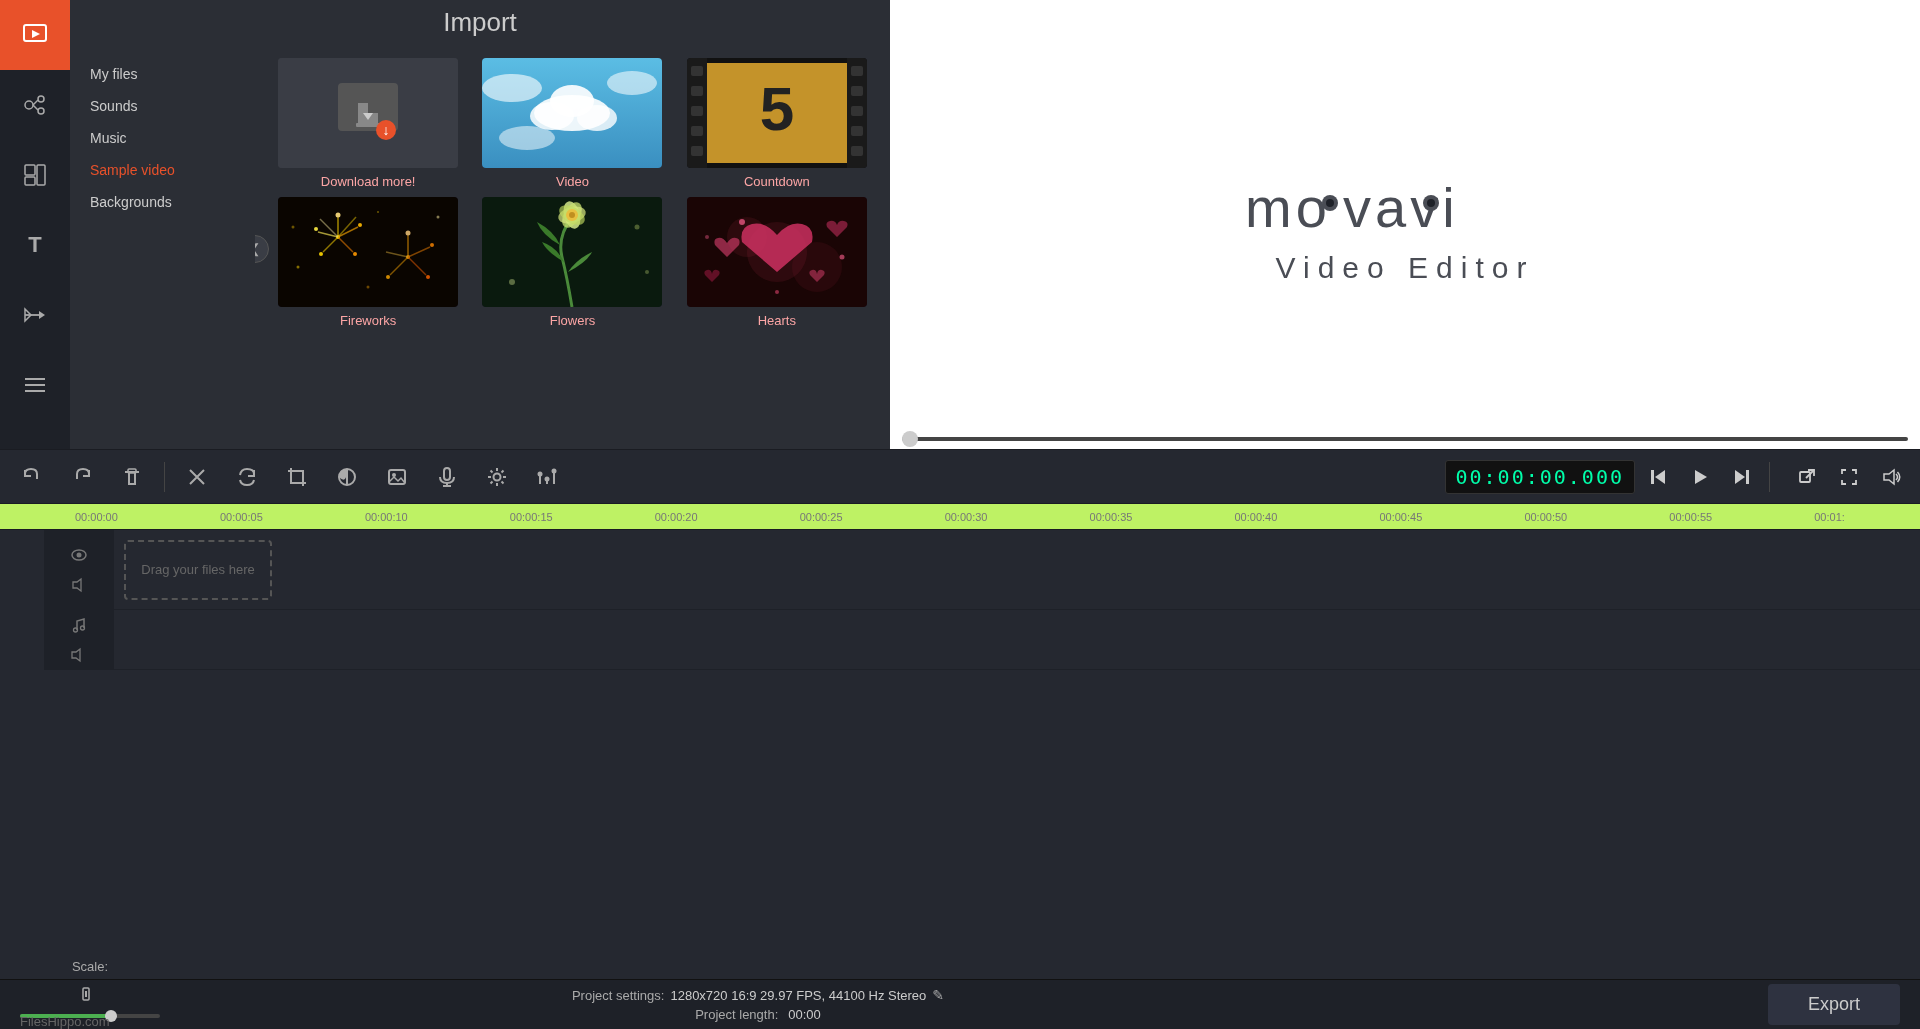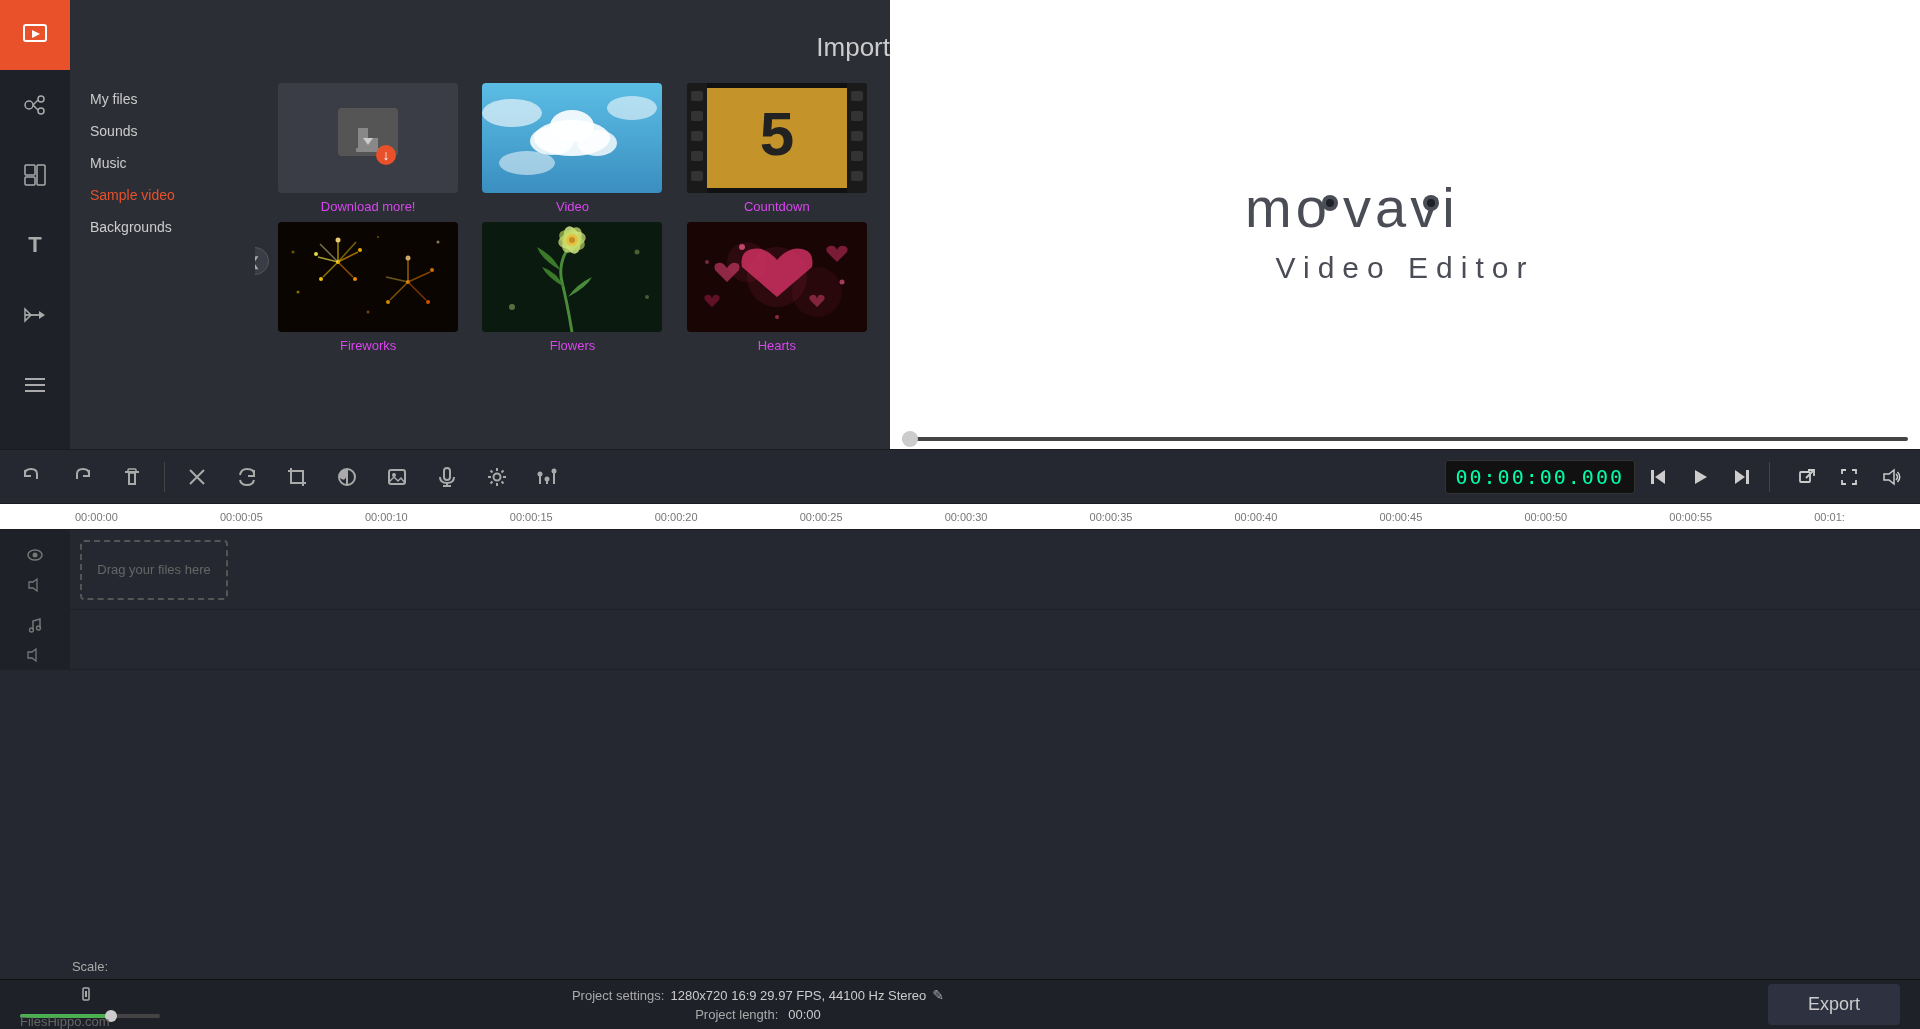--- a/index.html
+++ b/index.html
@@ -49,24 +49,24 @@
 
     
     .import-panel {
       width: 820px;
       background: #2b2e35;
       display: flex;
       flex-direction: column;
       position: relative;
     }
     .import-title {
-      text-align: right;
+      text-align: center;
       font-size: 26px;
       color: #ccc;
-      padding: 32px 0 10px;
+      padding: 7px 0 10px;
       font-weight: 300;
     }
     .import-content {
       display: flex;
       flex: 1;
     }
     .import-sidebar {
       width: 185px;
       padding: 10px 0;
       background: #2b2e35;
@@ -101,21 +101,21 @@
     .media-thumb {
       width: 180px;
       height: 110px;
       border-radius: 4px;
       overflow: hidden;
       position: relative;
       background: #1a1a2e;
     }
     .media-label {
       font-size: 13px;
-      color: #d946ef;
+      color: #fca5a5;
       margin-top: 6px;
       text-align: center;
     }
 
     
     .thumb-download {
       background: #3a3d45;
       display: flex;
       align-items: center;
       justify-content: center;
@@ -249,21 +249,21 @@
     .preview-extra-btns {
       display: flex;
       align-items: center;
       gap: 4px;
       margin-left: 10px;
     }
 
     
     .timeline-ruler {
       height: 26px;
-      background: #ffffff;
+      background: #bef264;
       display: flex;
       align-items: center;
       padding: 0 75px;
       border-bottom: 1px solid #1a1c22;
       font-size: 11px;
       color: #777;
       overflow: hidden;
     }
     .ruler-marks {
       display: flex;
@@ -277,20 +277,21 @@
       background: #252830;
       display: flex;
       flex-direction: column;
       overflow: hidden;
     }
     .track-row {
       display: flex;
       align-items: center;
       height: 80px;
       border-bottom: 1px solid #1e2128;
+      margin-left: 44px;
     }
     .track-controls {
       width: 70px;
       height: 100%;
       background: #1e2128;
       display: flex;
       flex-direction: column;
       align-items: center;
       justify-content: center;
       gap: 6px;

